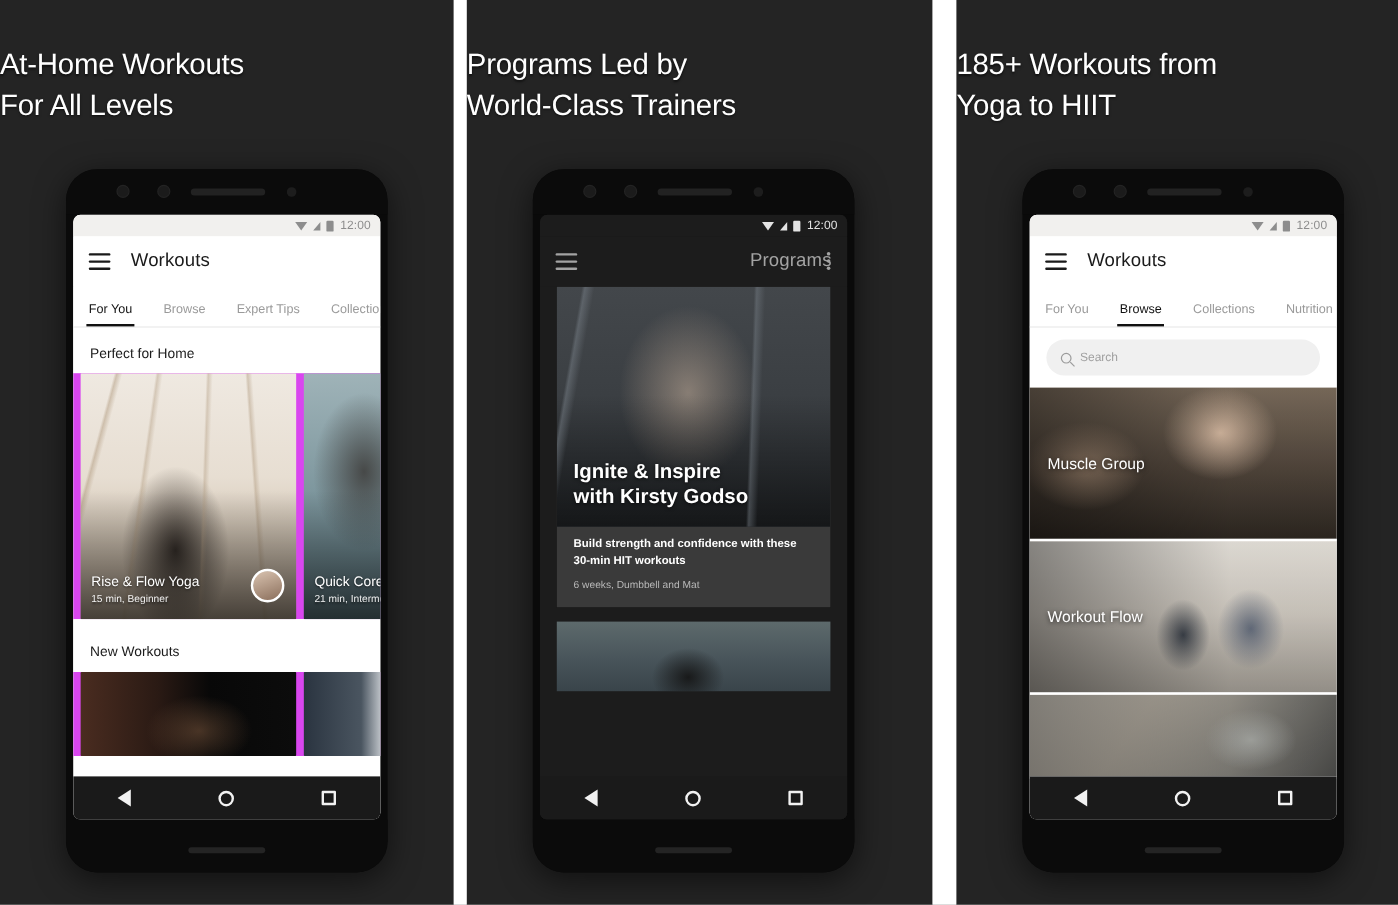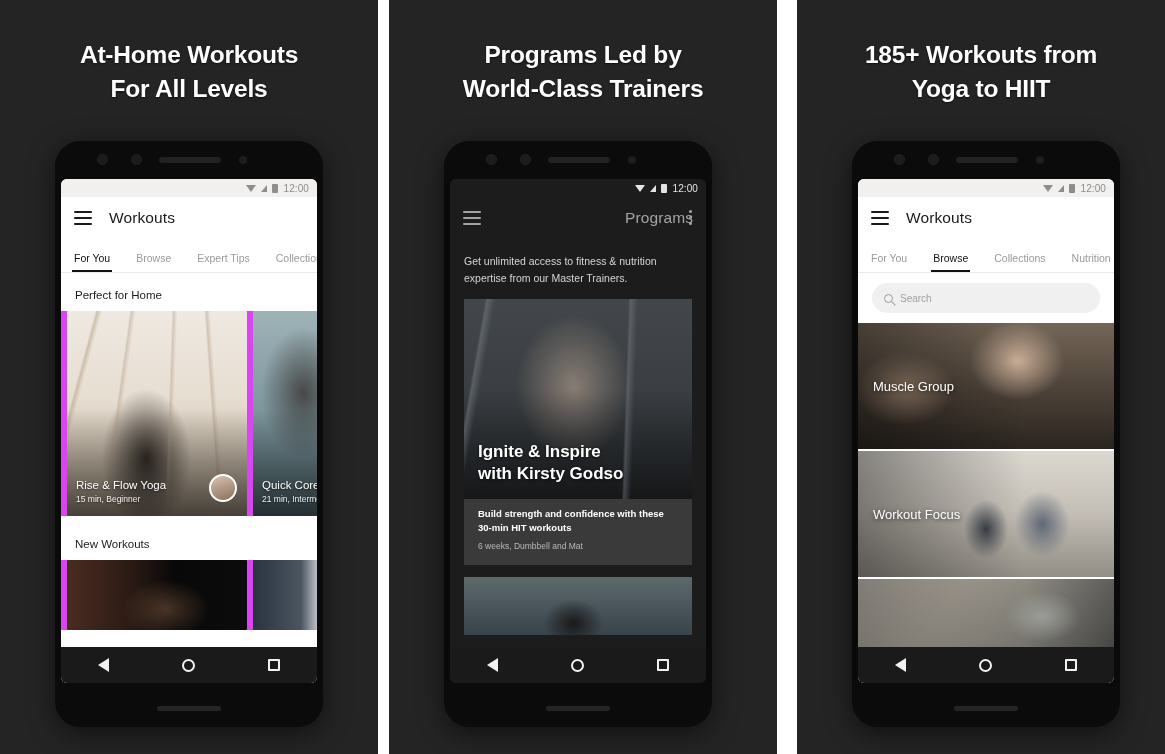--- a/index.html
+++ b/index.html
@@ -24,24 +24,24 @@
   }
   .panel-1 { width: 378px; }
   .gap { flex: 0 0 auto; width: 11px; background: #ffffff; height: 754px; }
   .panel-2 { width: 388px; }
   .gap2 { flex: 0 0 auto; width: 20px; background: #ffffff; height: 754px; }
   .panel-3 { width: 368px; }
 
   .headline {
     position: absolute;
     left: 0; right: 0; top: 38px;
-    text-align: center;
+    text-align: left;
     color: #ffffff;
     font-size: 24.5px;
-    font-weight: bold;
+    font-weight: normal;
     line-height: 1.38;
     letter-spacing: -0.2px;
     text-shadow: 0 1px 2px rgba(0,0,0,.6);
     white-space: pre-line;
   }
 
   
   .phone {
     position: absolute;
     background: #0a0a0a;
@@ -356,21 +356,20 @@
             </span>
           <span class="app-title">Programs</span>
           <span class="kebab">
               <i></i>
               <i></i>
               <i></i>
             </span>
         </div>
 
         <div class="dark-body">
-          <div class="blurb">Get unlimited access to fitness &amp; nutrition expertise from our Master Trainers.</div>
 
           <div class="prog-card">
             <div class="prog-img">
               <div class="prog-title">Ignite &amp; Inspire
 with Kirsty Godso</div>
             </div>
             <div class="prog-meta">
               <div class="b">Build strength and confidence with these
 30-min HIT workouts</div>
               <div class="m">6 weeks, Dumbbell and Mat</div>
@@ -438,21 +437,21 @@
           </div>
         </div>
 
         <div class="cat cat-muscle">
           <div class="scrim"></div>
           <div class="lbl">Muscle Group</div>
         </div>
 
         <div class="cat cat-focus">
           <div class="scrim"></div>
-          <div class="lbl">Workout Focus</div>
+          <div class="lbl">Workout Flow</div>
         </div>
 
         <div class="cat cat-third" style="height:70px;">
           <div class="scrim"></div>
         </div>
 
         <div class="navbar" style="position:absolute; left:0; right:0; bottom:0;">
           <span class="nav-back"></span>
           <span class="nav-home"></span>
           <span class="nav-recents"></span>

